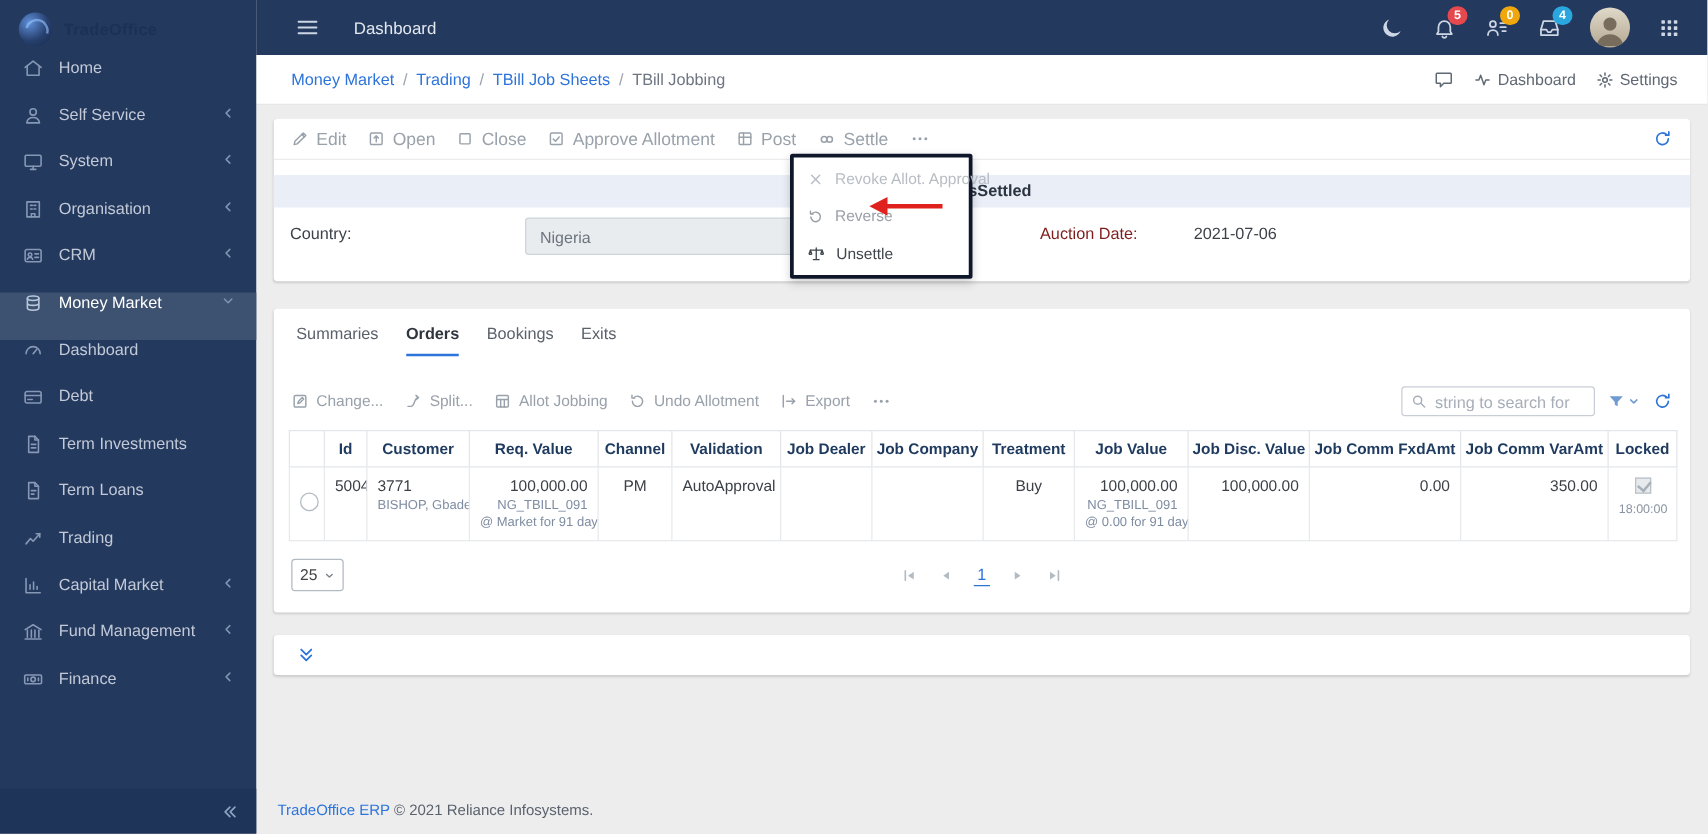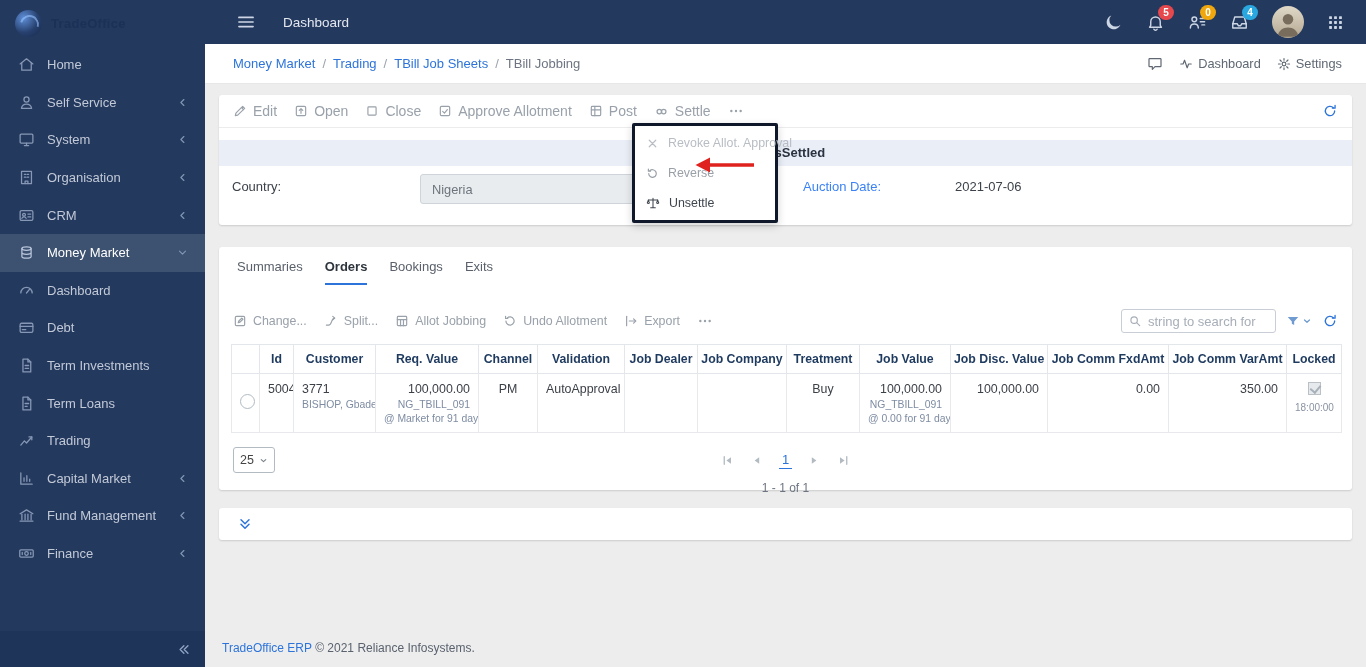--- a/index.html
+++ b/index.html
@@ -5,21 +5,21 @@
 *{margin:0;padding:0;box-sizing:border-box}
 html,body{width:1366px;height:667px}
 body{font-family:"Liberation Sans",sans-serif;background:#ededee;position:relative;overflow:hidden;font-size:13px;color:#333}
 svg.ic{display:block}
 
 .sidebar{position:absolute;left:0;top:0;width:205px;height:667px;background:#24395e;z-index:20}
 .logo-row{height:46px;display:flex;align-items:center;gap:9px;padding:0 15px;cursor:pointer}
 .logo-circle{width:27px;height:27px;border-radius:50%;background:radial-gradient(circle at 32% 30%,#5f8fd8,#27406e 55%,#16294a 100%);position:relative;flex:none}
 .logo-circle:after{content:"";position:absolute;left:5px;top:5px;width:15px;height:15px;border-radius:50%;border:2px solid rgba(150,195,255,.6);border-bottom-color:transparent;border-left-color:transparent;transform:rotate(-30deg)}
 .logo-text{font-size:13px;font-weight:bold;color:#1c3156;letter-spacing:.3px}
-.nav-item{height:37.6px;display:flex;align-items:center;gap:12px;padding:0 16px 0 18px;color:#c2c9d7;font-size:13px;cursor:pointer}
+.nav-item{height:37.6px;display:flex;gap:12px;padding:0 16px 0 18px;color:#c2c9d7;font-size:13px;cursor:pointer}
 .nav-item .nicon{width:17px;height:17px;color:#8698b5;flex:none}
 .nav-item .chev{margin-left:auto;color:#8195b3;display:flex}
 .nav-item.active{background:#3d5170;color:#fff}
 .nav-item.active .nicon{color:#bac7db}
 .collapse-strip{position:absolute;left:0;bottom:0;width:205px;height:36px;background:#1f3459;display:flex;align-items:center;justify-content:flex-end;padding:0 13px;color:#8fa3c4;cursor:pointer}
 
 .topbar{position:absolute;left:205px;top:0;width:1161px;height:44px;background:#24395e;display:flex;align-items:center;color:#cdd6e4;z-index:15}
 .hamburger{margin-left:31px;cursor:pointer;display:flex}
 .tb-title{margin-left:27px;font-size:13.5px;color:#e3e8f0}
 .tb-right{margin-left:auto;display:flex;align-items:center;gap:23px;padding-right:22px}
@@ -41,21 +41,21 @@
 .card1{top:95px;height:130px}
 .tb1{height:33px;border-bottom:1px solid #ececec;display:flex;align-items:center;gap:17px;padding:0 14px;color:#99a1aa;font-size:14px}
 .tool{display:flex;align-items:center;gap:6px;cursor:pointer;white-space:nowrap}
 .tool .ticon{display:flex}
 .tb1-refresh{margin-left:auto;color:#2d74da;cursor:pointer;display:flex}
 .sec-bar{position:absolute;left:0;top:45px;width:100%;height:26px;background:#e9eef7}
 .sec-title{position:absolute;left:552px;top:50px;font-size:13px;font-weight:bold;color:#2c3340;z-index:1}
 .form-area{position:absolute;left:0;top:71px;width:100%;height:59px}
 .lbl-country{position:absolute;left:13px;top:13px;color:#3c424a}
 .input-country{position:absolute;left:201px;top:8px;width:326px;height:30px;background:#e9ecef;border:1px solid #ced4da;border-radius:3px;color:#6c757d;display:flex;align-items:center;padding:0 11px;font-size:12.8px}
-.lbl-auction{position:absolute;left:584px;top:13px;color:#3b82f6}
+.lbl-auction{position:absolute;left:613px;top:13px;color:#7f1d1d}
 .val-auction{position:absolute;left:736px;top:13px;color:#3c424a}
 
 .menu{position:absolute;left:632px;top:123px;width:146px;background:#fff;border:3px solid #0f172a;border-radius:2px;box-shadow:0 3px 8px rgba(0,0,0,.18);z-index:60;padding:2px 0}
 .menu-item{height:30px;display:flex;align-items:center;gap:9px;padding:0 11px;font-size:12.4px;cursor:pointer;white-space:nowrap}
 .mi-muted{color:#b8bdc4}
 .mi-dim{color:#9aa0a8}
 .mi-dark{color:#3f464e}
 .menu-item .micon{display:flex;flex:none}
 .annot{position:absolute;left:694px;top:155px;z-index:70;pointer-events:none}
 
@@ -650,21 +650,20 @@
             <path d="M7 6.2v11.6L15.5 12z" fill="currentColor"></path>
           </svg>
         </span>
       <span class="pag-btn">
           <svg class="ic" width="13" height="13" viewBox="0 0 24 24">
             <path d="M18 5v14" stroke="currentColor" stroke-width="2.4" stroke-linecap="round"></path>
             <path d="M5.5 6.2v11.6L14 12z" fill="currentColor"></path>
           </svg>
         </span>
     </span>
-    <div class="pag-summary">1 - 1 of 1</div>
   </div>
 </div>
 
 <div class="card card3">
   <span class="expander">
       <svg class="ic" width="16" height="16" viewBox="0 0 24 24" fill="none" stroke="currentColor" stroke-width="2.2" stroke-linecap="round" stroke-linejoin="round">
         <path d="M6 5.5l6 6 6-6"></path>
         <path d="M6 12.5l6 6 6-6"></path>
       </svg>
     </span>

